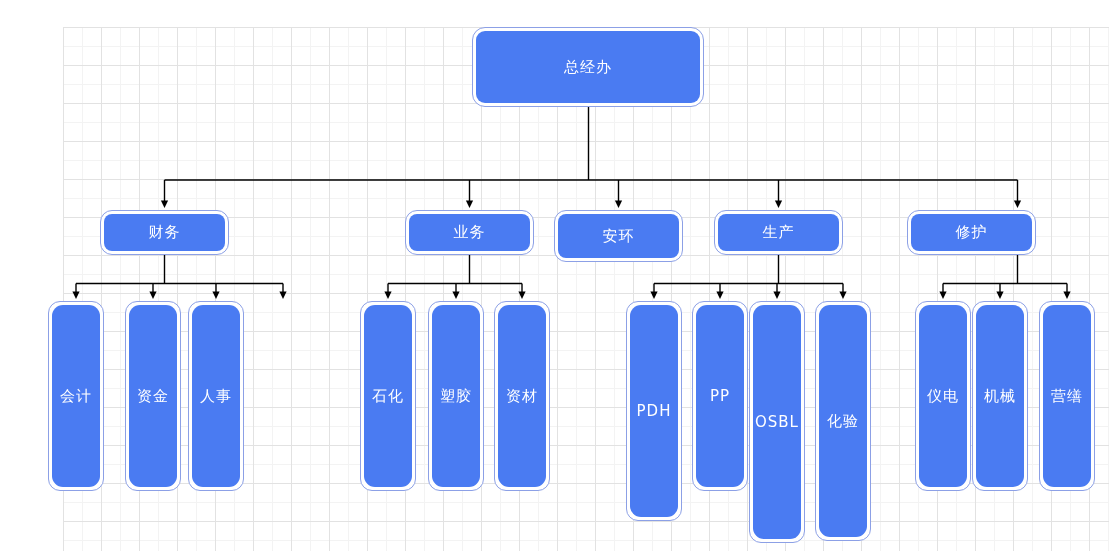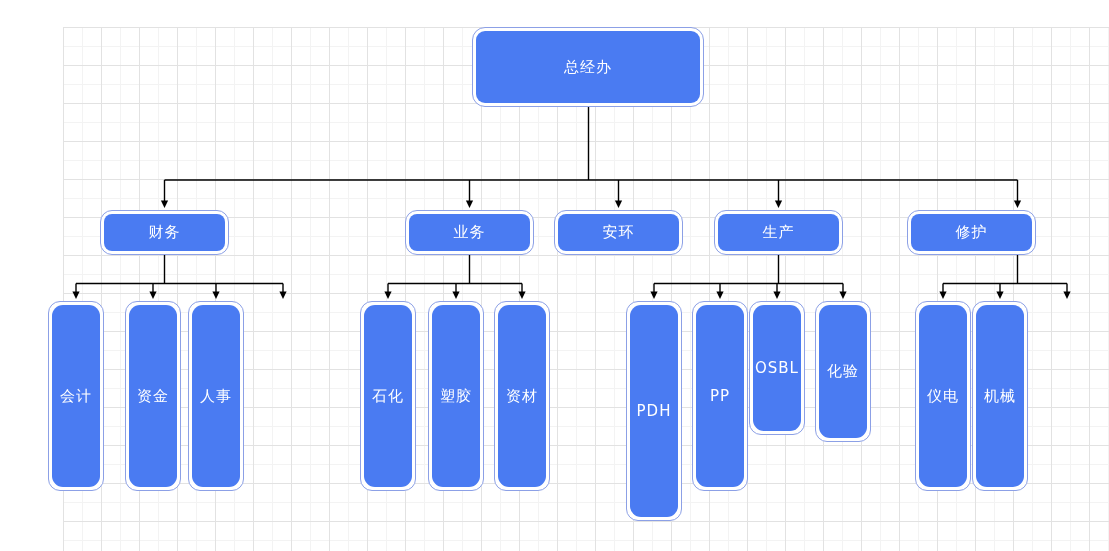--- a/index.html
+++ b/index.html
@@ -99,21 +99,21 @@
   <div class="node dept" style="left:68px;top:210px;width:129px;height:45px">
     <div class="fill">
       <span>财务</span>
     </div>
   </div>
   <div class="node dept" style="left:373px;top:210px;width:129px;height:45px">
     <div class="fill">
       <span>业务</span>
     </div>
   </div>
-  <div class="node dept" style="left:522px;top:210px;width:129px;height:45px">
+  <div class="node dept" style="left:522px;top:210px;width:129px;height:52px">
     <div class="fill">
       <span>安环</span>
     </div>
   </div>
   <div class="node dept" style="left:682px;top:210px;width:129px;height:45px">
     <div class="fill">
       <span>生产</span>
     </div>
   </div>
   <div class="node dept" style="left:875px;top:210px;width:129px;height:45px">
@@ -157,34 +157,39 @@
   <div class="node unit" style="left:594px;top:301px;width:56px;height:220px">
     <div class="fill">
       <span>PDH</span>
     </div>
   </div>
   <div class="node unit" style="left:660px;top:301px;width:56px;height:190px">
     <div class="fill">
       <span>PP</span>
     </div>
   </div>
-  <div class="node unit" style="left:717px;top:301px;width:56px;height:134px">
+  <div class="node unit" style="left:717px;top:301px;width:56px;height:242px">
     <div class="fill">
       <span>OSBL</span>
     </div>
   </div>
-  <div class="node unit" style="left:783px;top:301px;width:56px;height:141px">
+  <div class="node unit" style="left:783px;top:301px;width:56px;height:240px">
     <div class="fill">
       <span>化验</span>
     </div>
   </div>
 
   <div class="node unit" style="left:940px;top:301px;width:56px;height:190px">
     <div class="fill">
       <span>机械</span>
     </div>
   </div>
   <div class="node unit" style="left:883px;top:301px;width:56px;height:190px">
     <div class="fill">
       <span>仪电</span>
     </div>
   </div>
+  <div class="node unit" style="left:1007px;top:301px;width:56px;height:190px">
+    <div class="fill">
+      <span>营缮</span>
+    </div>
+  </div>
 </div>
 
 </body></html>

